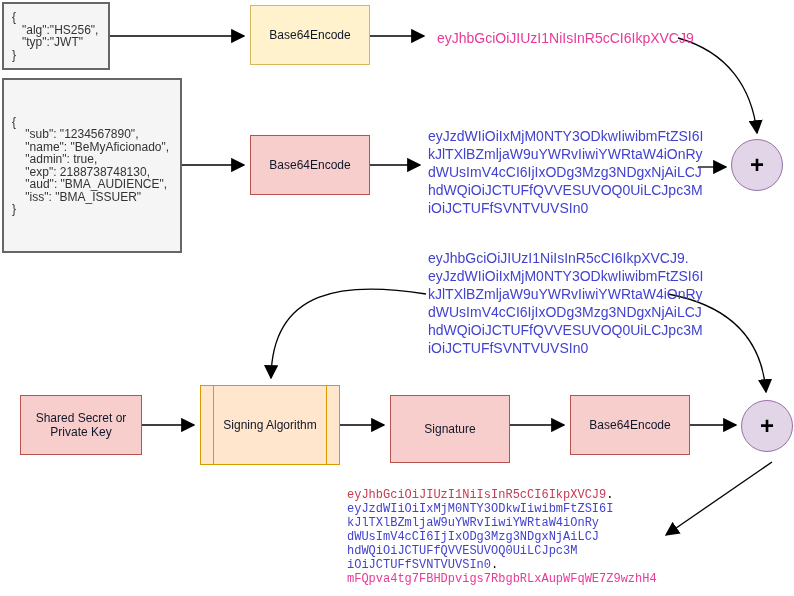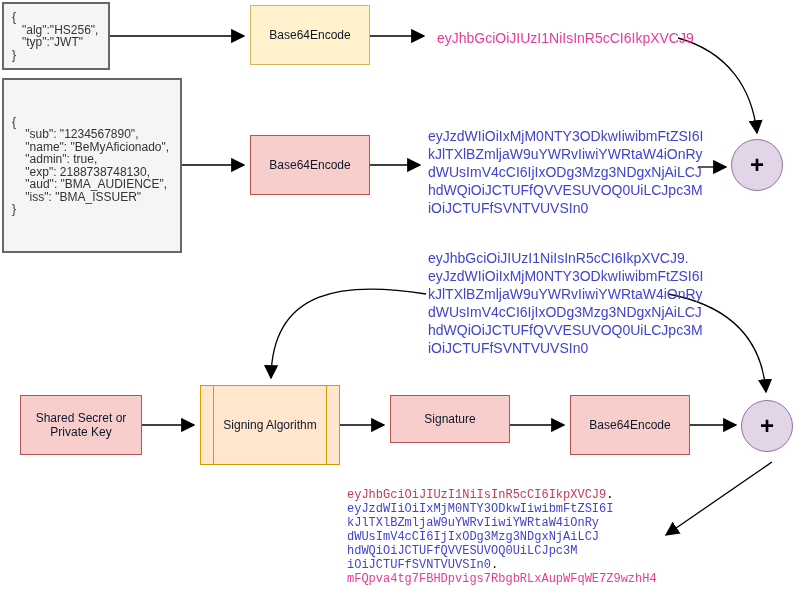--- a/index.html
+++ b/index.html
@@ -72,21 +72,21 @@
 
   <div class="node box-orange" style="left:200px;top:385px;width:140px;height:80px;">
     <div class="vline" style="left:12px;"></div>
     <div class="vline" style="right:12px;"></div>
     <span>Signing Algorithm</span>
   </div>
 
   <div class="node box-pink pre-line" style="left:20px;top:395px;width:122px;height:60px;">Shared Secret or
 Private Key</div>
 
-  <div class="node box-pink" style="left:390px;top:395px;width:120px;height:48px;">Signature</div>
+  <div class="node box-pink" style="left:390px;top:395px;width:120px;height:68px;">Signature</div>
 
   <div class="node box-pink" style="left:570px;top:395px;width:120px;height:60px;">Base64Encode</div>
 
   <div class="node plus-circle" style="left:741px;top:400px;width:52px;height:52px;">+</div>
 
   <div class="mono-token" style="left:347px;top:488px;"><div><span style="color: rgb(196, 59, 82);">eyJhbGciOiJIUzI1NiIsInR5cCI6IkpXVCJ9</span><span style="color: rgb(0, 0, 0);">.</span></div><div><span style="color: rgb(66, 66, 208);">eyJzdWIiOiIxMjM0NTY3ODkwIiwibmFtZSI6I</span></div><div><span style="color: rgb(66, 66, 208);">kJlTXlBZmljaW9uYWRvIiwiYWRtaW4iOnRy</span></div><div><span style="color: rgb(66, 66, 208);">dWUsImV4cCI6IjIxODg3Mzg3NDgxNjAiLCJ</span></div><div><span style="color: rgb(66, 66, 208);">hdWQiOiJCTUFfQVVESUVOQ0UiLCJpc3M</span></div><div><span style="color: rgb(66, 66, 208);">iOiJCTUFfSVNTVUVSIn0</span><span style="color: rgb(0, 0, 0);">.</span></div><div><span style="color: rgb(232, 58, 152);">mFQpva4tg7FBHDpvigs7RbgbRLxAupWFqWE7Z9wzhH4</span></div></div>
 
 </div>
 
 </body></html>

